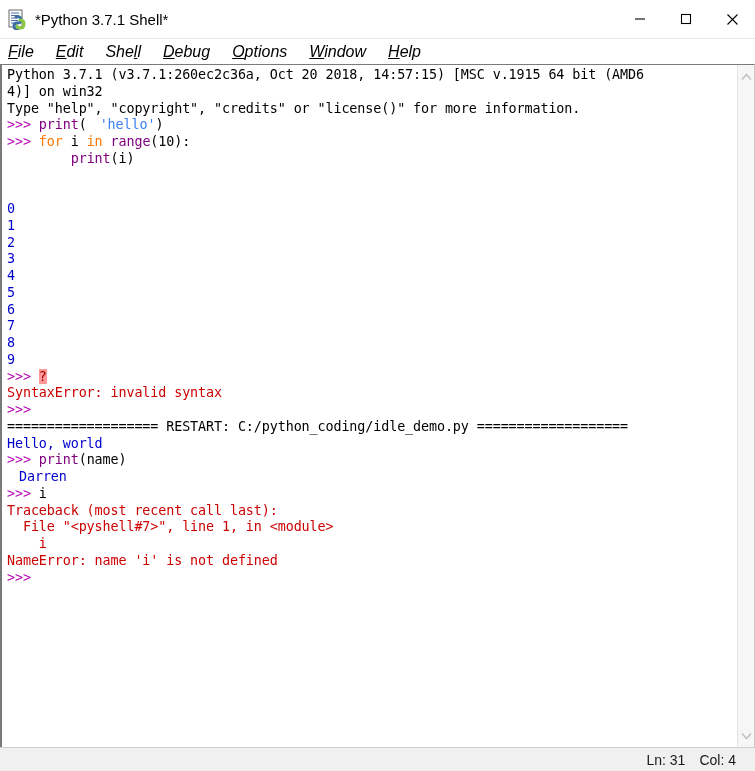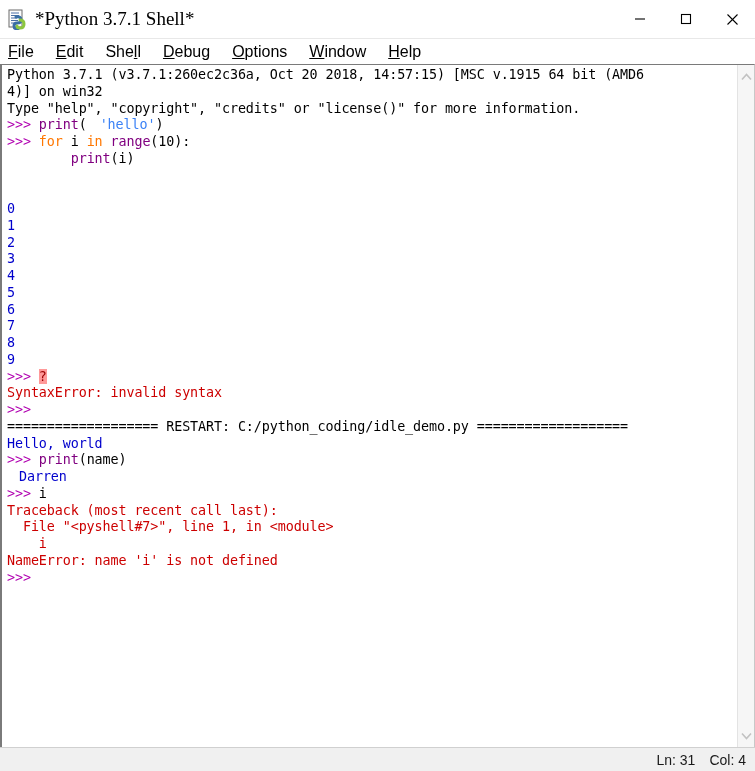--- a/index.html
+++ b/index.html
@@ -29,22 +29,22 @@
     border-bottom: 1px solid #e8e8e8;
     position: relative;
   }
   .title-icon {
     width: 22px; height: 22px;
     margin-left: 7px; margin-right: 6px;
     flex: 0 0 22px;
     position: relative;
   }
   .title-text {
-    font-family: Liberation Serif, serif;
-    font-size: 19px;
+    font-family: Liberation Sans, sans-serif;
+    font-size: 15px;
     color: #000000;
     letter-spacing: 0px;
     white-space: nowrap;
   }
   .winbtns {
     position: absolute;
     right: 0; top: 0;
     height: 38px;
     display: flex;
   }
@@ -56,20 +56,21 @@
 
   
   .menubar {
     height: 25px;
     flex: 0 0 25px;
     display: flex;
     align-items: center;
     background: #ffffff;
     padding-left: 8px;
     box-sizing: border-box;
+    font-style: italic;
   }
   .menu-item {
     font-family: "Liberation Sans", sans-serif;
     font-size: 16px;
     color: #000000;
     margin-right: 22px;
     line-height: 18px;
     white-space: nowrap;
     cursor: default;
   }
@@ -132,21 +133,21 @@
 
   
   .statusbar {
     flex: 0 0 24px;
     height: 24px;
     background: #f0f0f0;
     border-top: 1px solid #d0d0d0;
     display: flex;
     align-items: center;
     justify-content: flex-end;
-    padding-right: 9px;
+    padding-right: 19px;
     box-sizing: border-box;
   }
   .status-item {
     font-family: "Liberation Sans", sans-serif;
     font-size: 14px;
     color: #1a1a1a;
     margin-left: 14px;
     white-space: nowrap;
   }
 </style>

